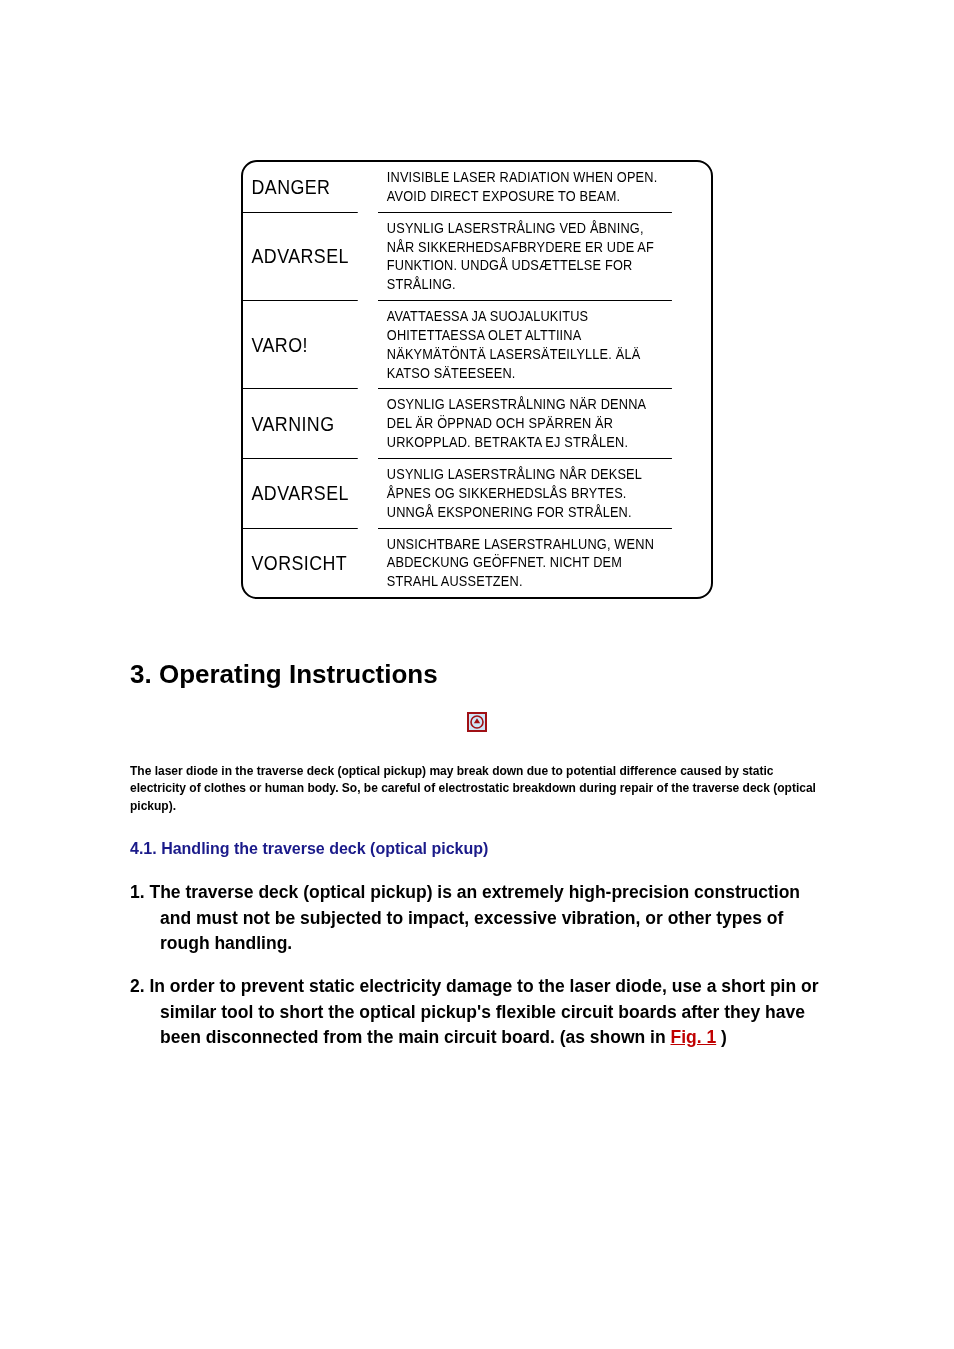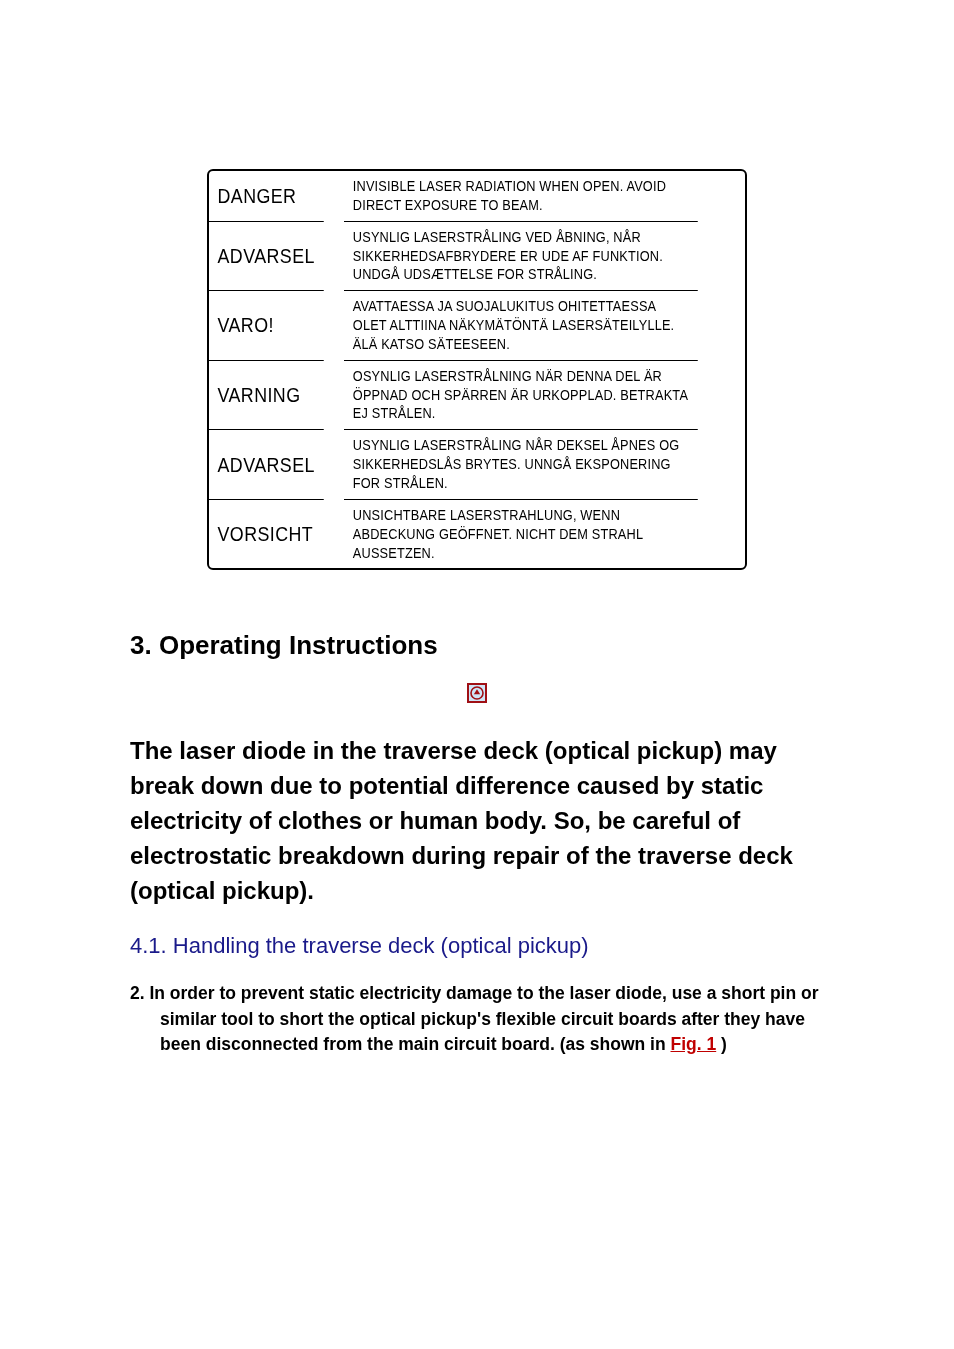--- a/index.html
+++ b/index.html
@@ -8,24 +8,24 @@
     margin: 0;
     padding: 0;
   }
   .page {
     width: 954px;
     margin: 0 auto;
     padding: 160px 130px 80px 130px;
     box-sizing: border-box;
   }
   .warning-table {
-    width: 540px;
-    margin: 9px auto 60px auto;
+    width: 472px;
+    margin: 0 auto 60px auto;
     border: 2.5px solid #000;
-    border-radius: 6px;
+    border-radius: 16px;
     border-collapse: separate;
     border-spacing: 0;
     overflow: hidden;
   }
   .warning-table td {
     border-bottom: 1.5px solid #000;
     padding: 6px 10px 6px 10px;
     vertical-align: middle;
     font-family: "Arial Narrow", Arial, sans-serif;
   }
@@ -64,28 +64,28 @@
     border: 2px solid #a01015;
     background: #cfe6f8;
     align-items: center;
     justify-content: center;
     box-sizing: border-box;
   }
   .top-link-icon svg {
     display: block;
   }
   p.body {
-    font-size: 24px;
+    font-size: 12px;
     font-weight: bold;
     line-height: 1.45;
     margin: 10px 0 20px 0;
   }
   h3.subsection {
-    font-size: 22px;
-    font-weight: normal;
+    font-size: 16px;
+    font-weight: bold;
     color: #1a1a8a;
     margin: 25px 0 22px 0;
   }
   .numlist {
     margin: 0;
     padding: 0;
   }
   .numitem {
     font-size: 17.5px;
     font-weight: bold;
@@ -143,18 +143,19 @@
       </svg>
     </span>
   </div>
 
 
   <p class="body">The laser diode in the traverse deck (optical pickup) may break down due to potential difference caused by static electricity of clothes or human body. So, be careful of electrostatic breakdown during repair of the traverse deck (optical pickup).</p>
 
   <h3 class="subsection">4.1. Handling the traverse deck (optical pickup)</h3>
 
   <div class="numlist">
+    <p class="numitem">1. The traverse deck (optical pickup) is an extremely high-precision construction and must not be subjected to impact, excessive vibration, or other types of rough handling.</p>
     <p class="numitem">
       <span>2. In order to prevent static electricity damage to the laser diode, use a short pin or similar tool to short the optical pickup's flexible circuit boards after they have been disconnected from the main circuit board. (as shown in </span><a href="#" class="figref">Fig. 1</a><span> )</span>
     </p>
   </div>
 
 </div>
 
 </body></html>

